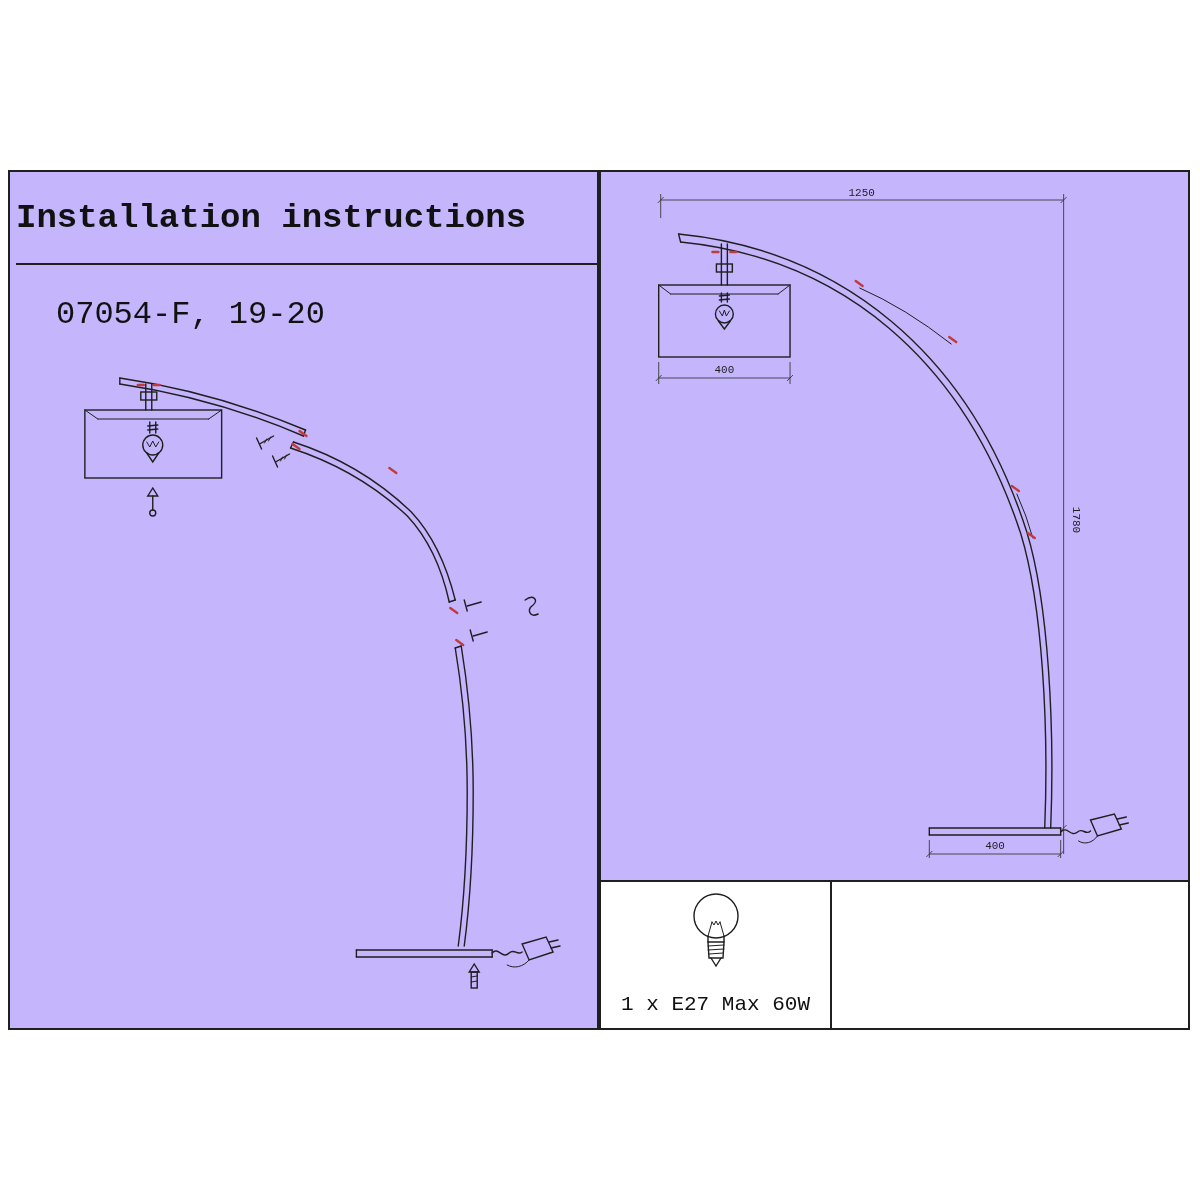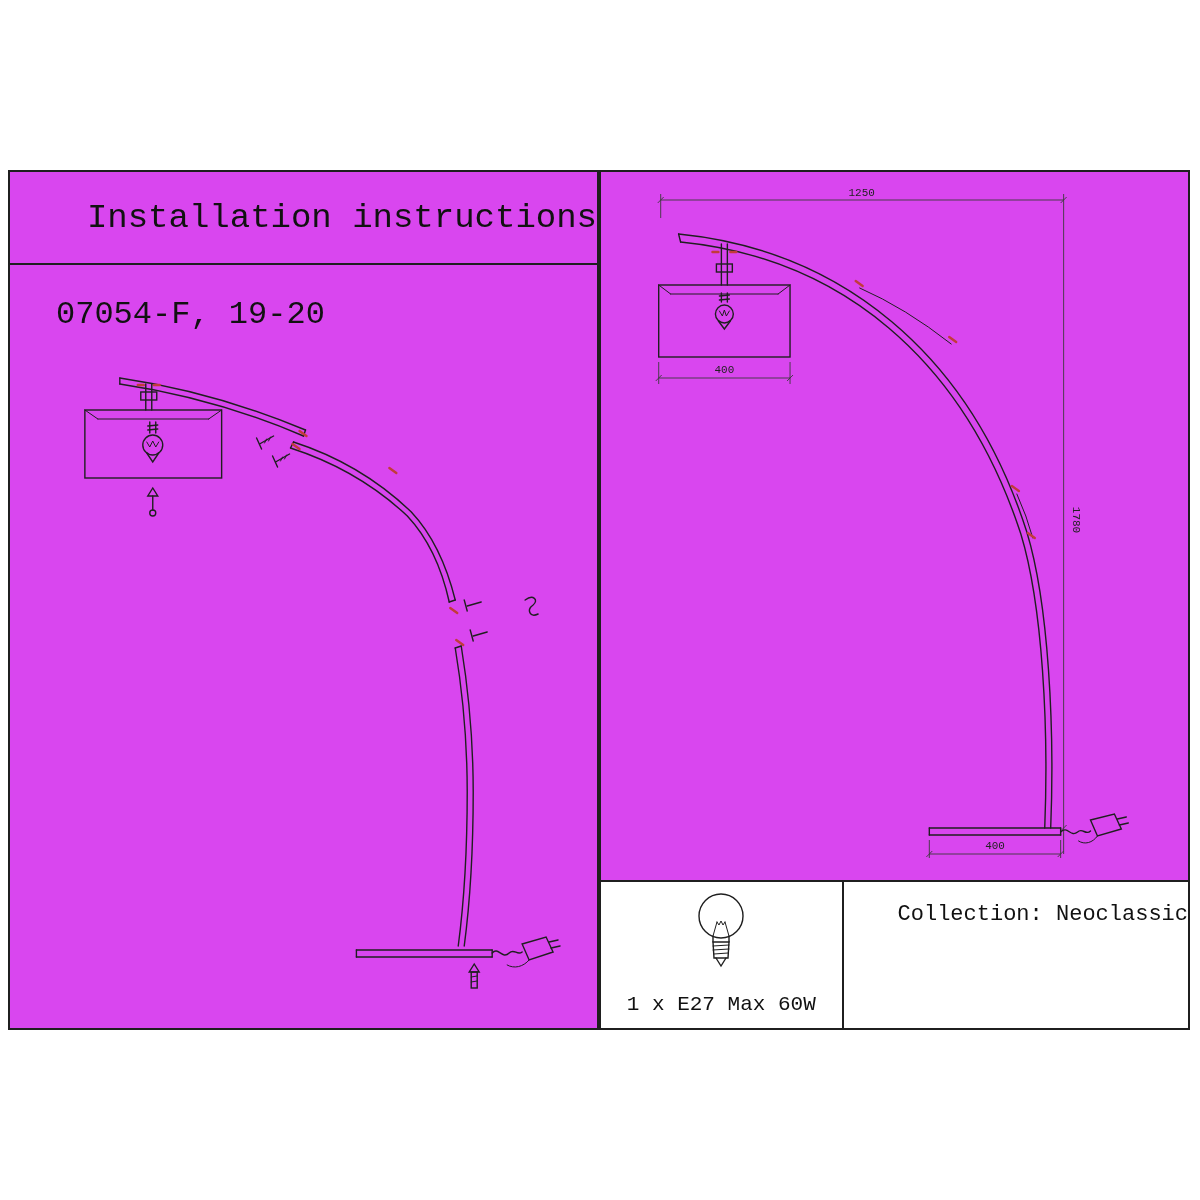--- a/index.html
+++ b/index.html
@@ -1,44 +1,44 @@
 <!DOCTYPE html>
 <html style="--line: #1f1f1f; --accent-red: #c23b3b; --dim-line: #3a3a3a;"><head>
 <meta charset="utf-8">
 <style>
   html,body { margin:0; padding:0; }
   body {
     width:1200px; height:1200px; background:#ffffff; position:relative;
     font-family:"Liberation Mono", monospace; color:#111;
   }
-  .panel { position:absolute; border:2px solid var(--line,#1f1f1f); background:#d946ef; box-sizing:border-box; }
+  .panel { position:absolute; border:2px solid var(--line,#1f1f1f); background:#c4b5fd; box-sizing:border-box; }
   #left-panel  { left:8px;  top:170px; width:591px; height:860px; }
   #right-panel { left:599px; top:170px; width:591px; height:860px; }
   .panel > svg { position:absolute; left:0; top:0; width:100%; height:100%; }
 
   .title-row {
-    position:absolute; left:0; top:0; width:100%; height:93px;
+    position:absolute; left:6px; top:0; width:100%; height:93px;
     border-bottom:2px solid var(--line,#1f1f1f); box-sizing:border-box;
-    display:flex; align-items:center; justify-content:flex-end;
-    font-size:34px; letter-spacing:0px; white-space:nowrap;
+    display:flex; align-items:center; justify-content:flex-start;
+    font-size:34px; letter-spacing:0px; white-space:nowrap;font-weight:bold;
   }
   .model-text { position:absolute; left:46px; top:124px; font-size:32px; }
 
   .ln   { stroke:var(--line,#1f1f1f); fill:none; stroke-width:1.4; stroke-linecap:round; }
   .thin { stroke-width:1; }
   .red  { stroke:var(--accent-red,#c23b3b); stroke-width:2.4; stroke-linecap:round; fill:none; }
   .dim  { stroke:var(--dim-line,#3a3a3a); stroke-width:0.9; fill:none; }
   text.lbl { font-family:"Liberation Mono", monospace; font-size:11px; fill:#222; }
 
   .spec-strip {
     position:absolute; left:0; top:708px; width:100%; height:148px;
     border-top:2px solid var(--line,#1f1f1f); box-sizing:border-box; display:flex; background:#fff;
   }
   .spec-cell-left {
-    width:275px; box-sizing:border-box; display:flex; flex-direction:column;
+    width:229px; box-sizing:border-box; display:flex; flex-direction:column;
     align-items:center; justify-content:space-between; padding:6px 0 12px 0;
   }
   .spec-cell-right {
     flex:1; box-sizing:border-box; border-left:2px solid var(--line,#1f1f1f);
     padding:20px 0 0 54px; display:flex; flex-direction:column; gap:15px;
     font-size:22px; white-space:nowrap;
   }
   .bulb-label { font-size:21px; white-space:nowrap; }
   .power-line span + span { margin-left:52px; }
 </style>
@@ -239,18 +239,17 @@
           <path class="ln" d="M 27 48 L 27 54 M 43 48 L 43 54"></path>
           <path class="ln" d="M 27 54 L 43 54 L 42 70 L 28 70 Z"></path>
           <line class="ln thin" x1="27" y1="58" x2="43" y2="57"></line>
           <line class="ln thin" x1="27" y1="62" x2="43" y2="61"></line>
           <line class="ln thin" x1="28" y1="66" x2="42" y2="65"></line>
           <path class="ln" d="M 30 70 L 35 78 L 40 70"></path>
         </svg>
         <div class="bulb-label">1 x E27 Max 60W</div>
       </div>
       <div class="spec-cell-right">
-        <div>Collection: Neoclassic</div>
       </div>
     </div>
 
   </div>
 </div>
 
 </body></html>

